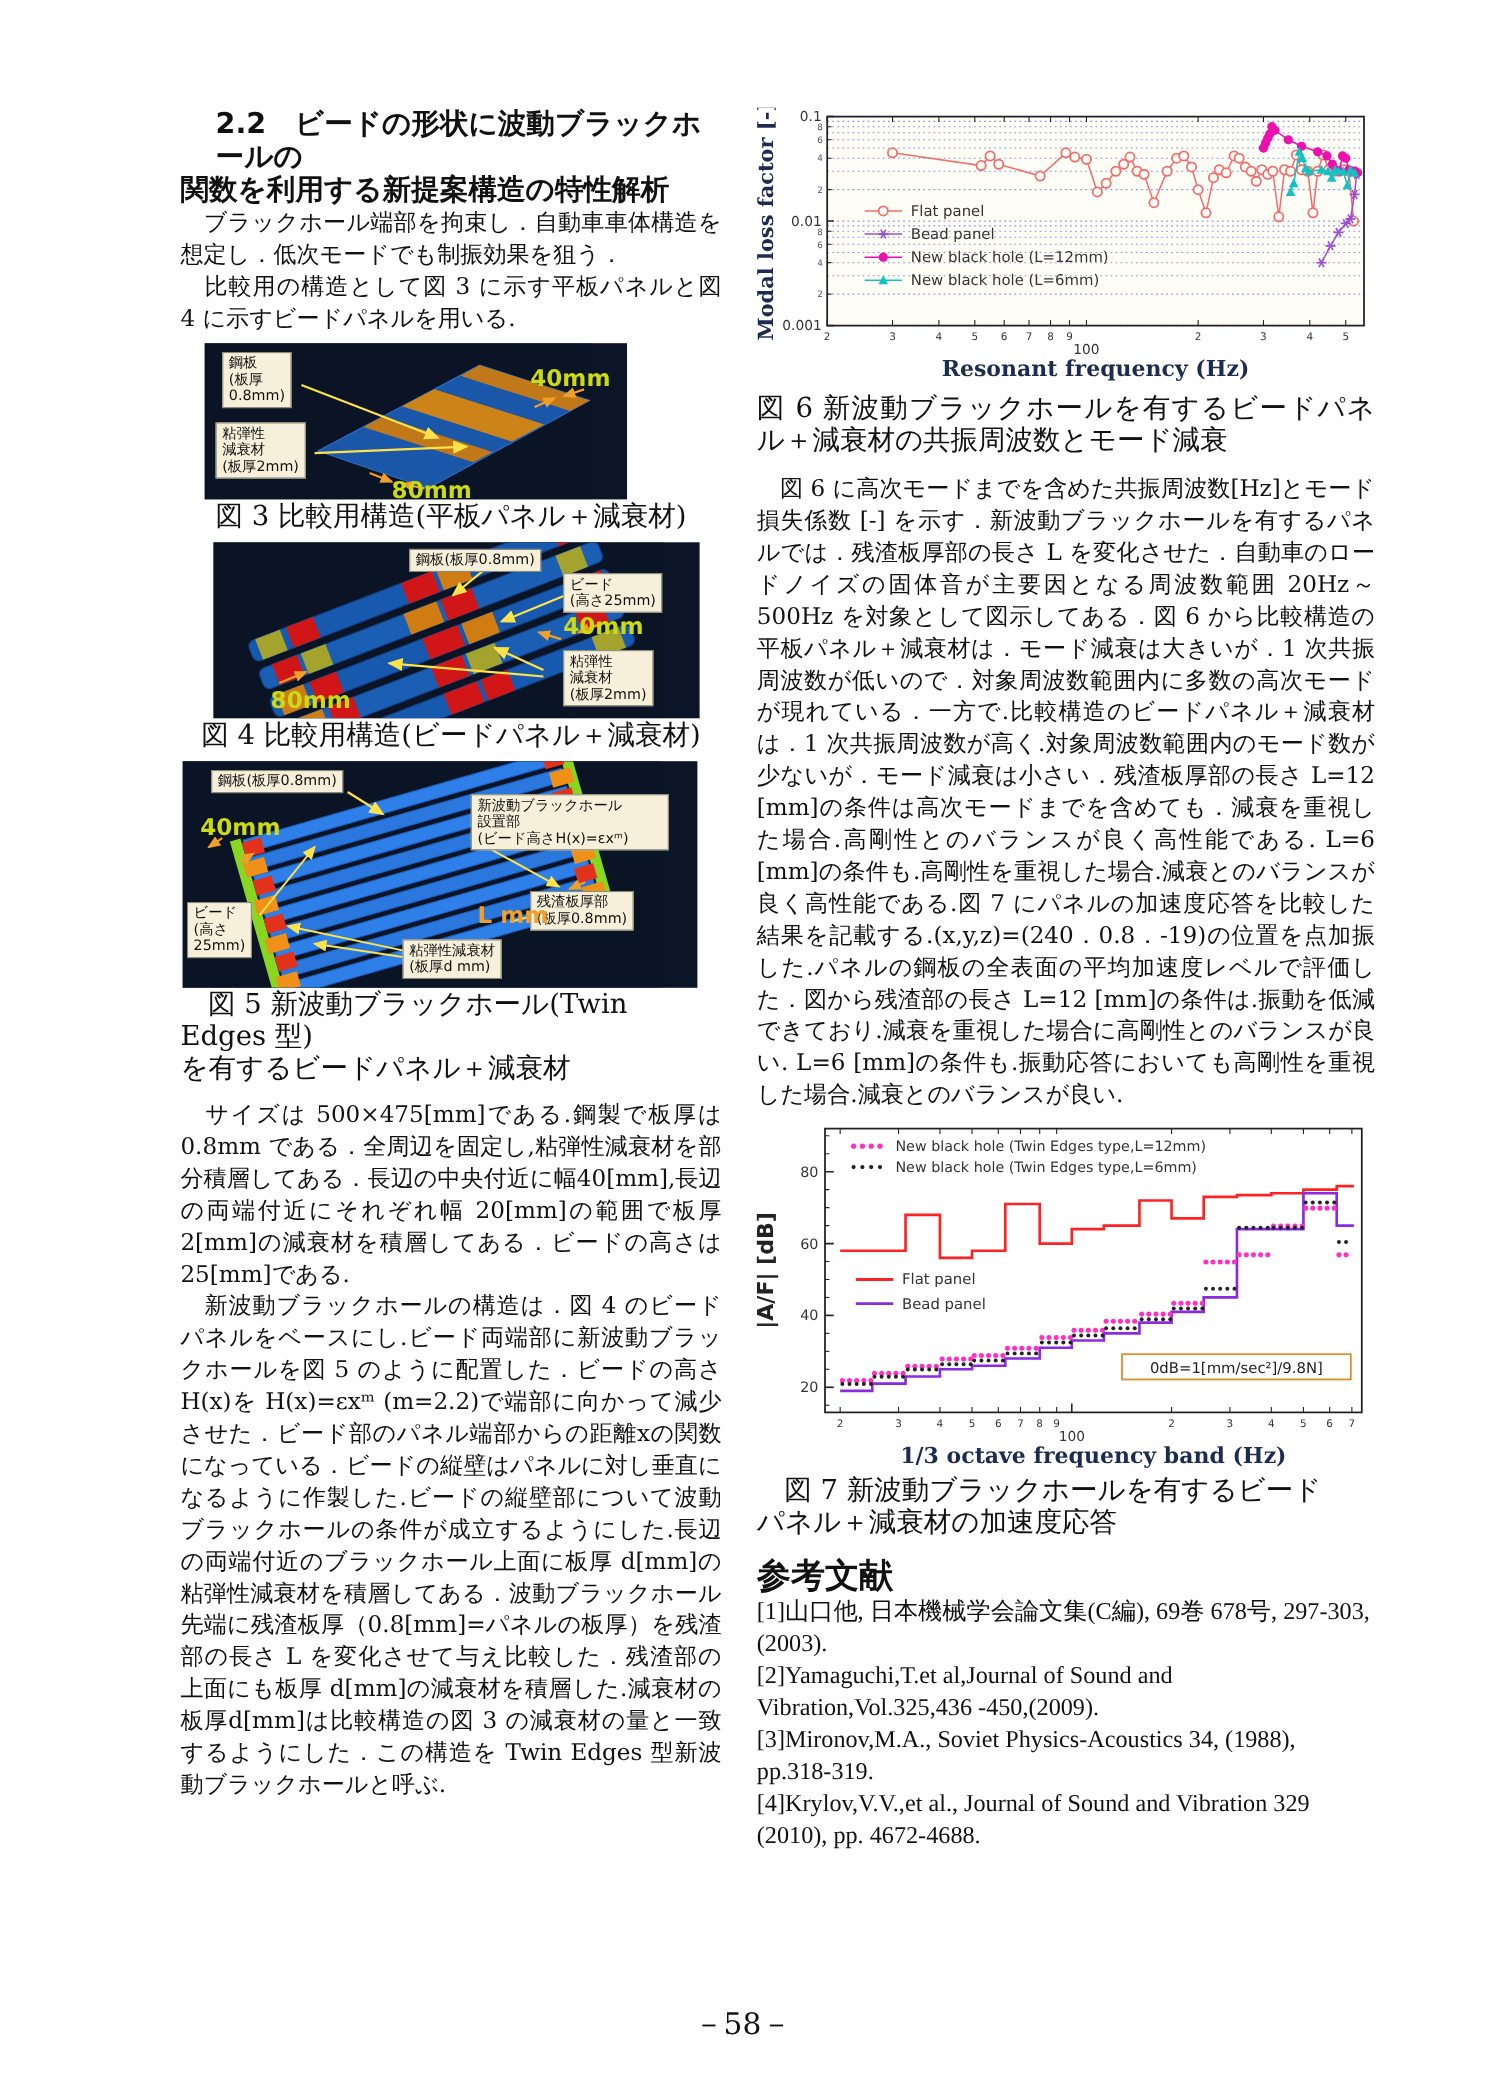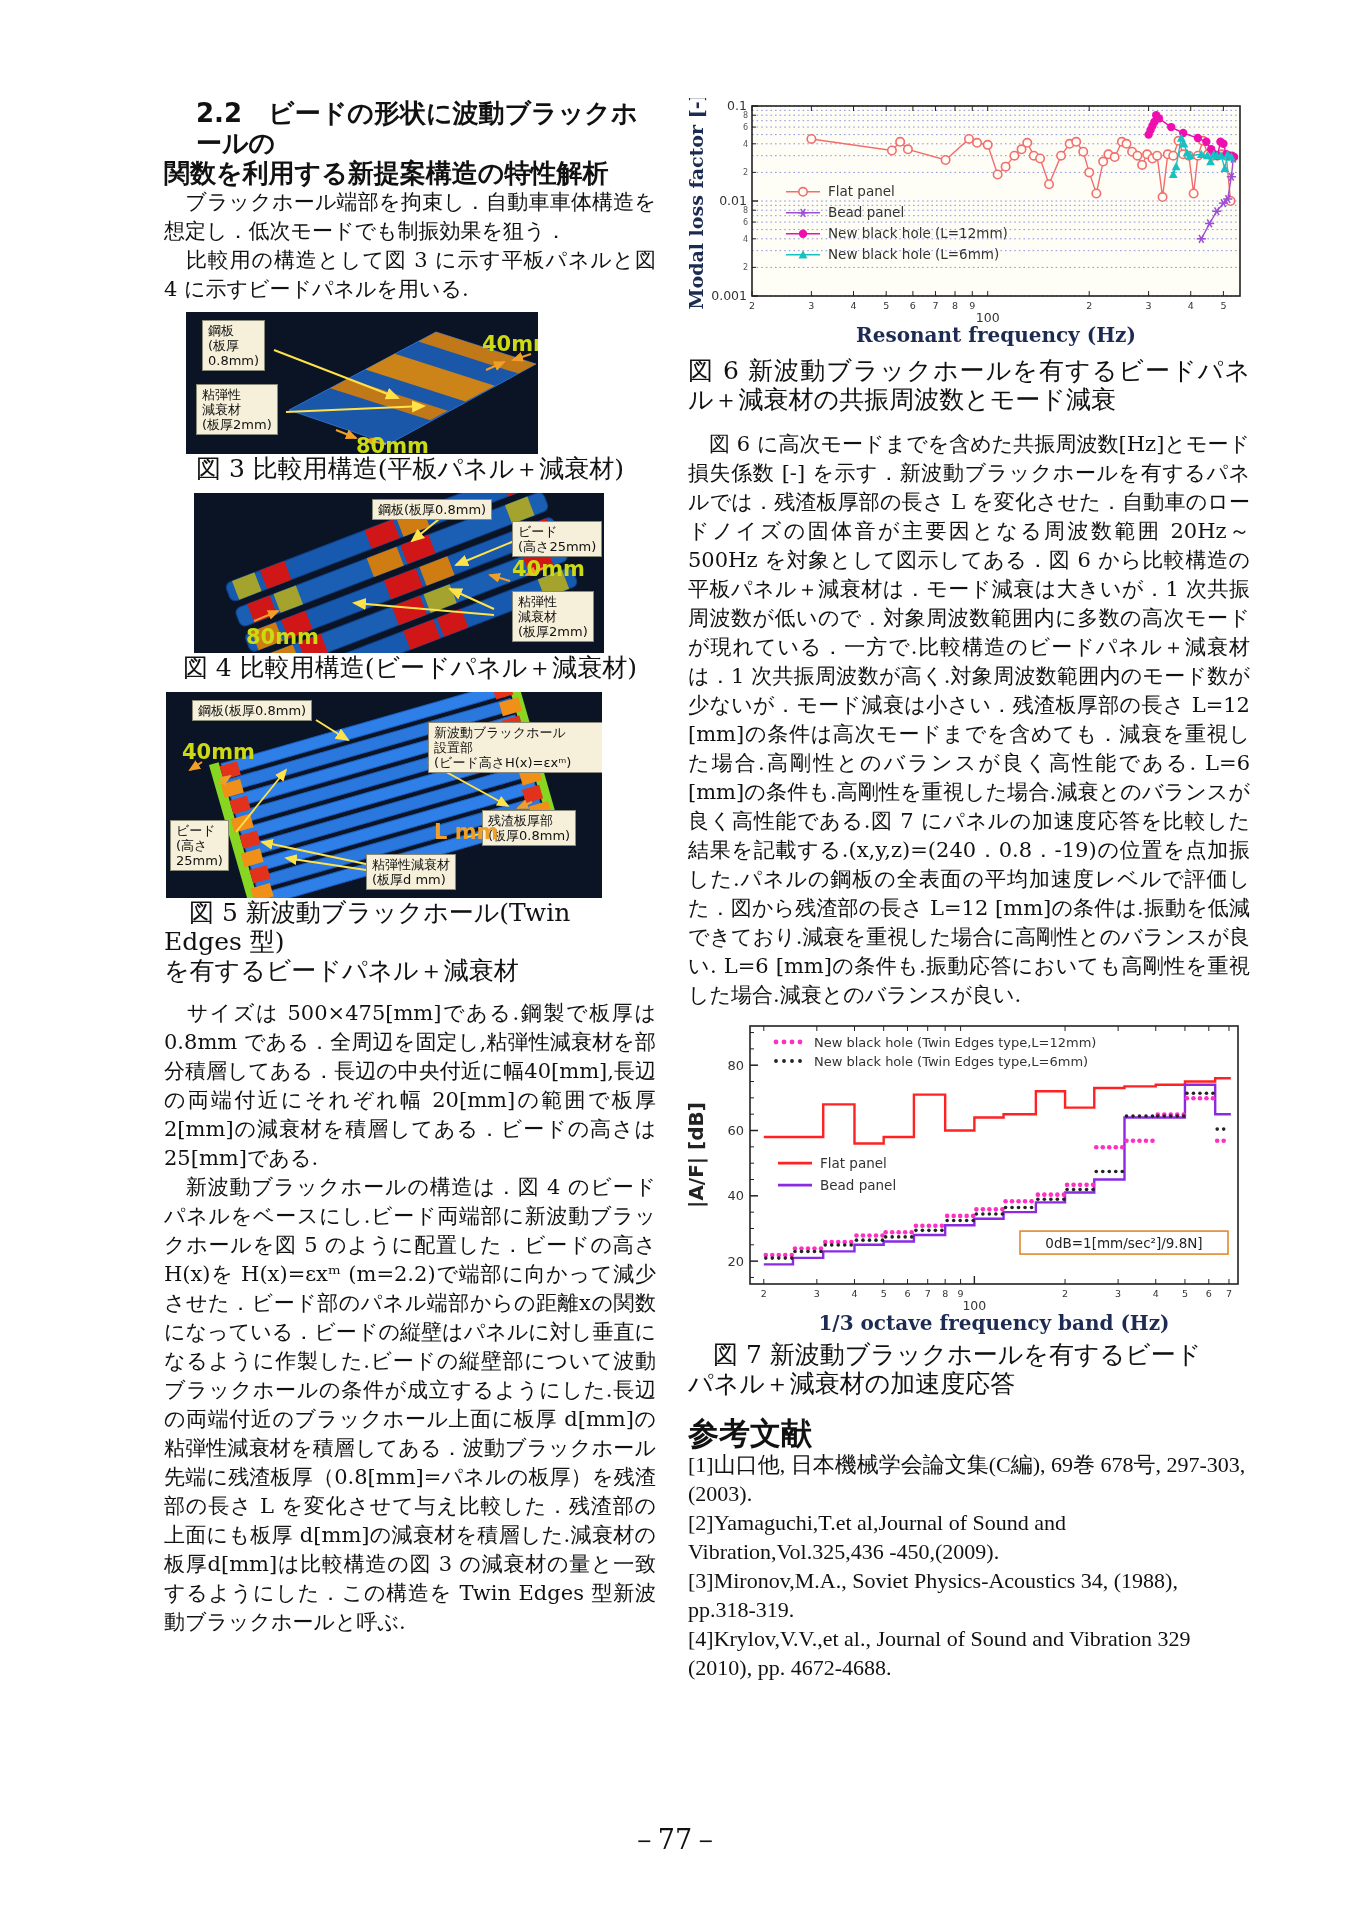--- a/index.html
+++ b/index.html
@@ -12,21 +12,21 @@
   .col-left{left:164px;width:492px;}
   .col-right{left:688px;width:562px;}
   .jp{font-size:21px;line-height:29px;text-align:justify;}
   .heading{
     font-family:"DejaVu Sans","Liberation Sans",sans-serif;
     font-weight:bold;font-size:26px;line-height:30px;text-align:left;
   }
   .heading .indent1{padding-left:32px;display:block;}
   .cap{font-size:25px;line-height:29px;}
   .cap-center{text-align:center;}
-  .figimg{position:relative;background:#0b1527;overflow:hidden;}
+  .figimg{position:relative;background:#0b1527;overflow:hidden;padding-left:32px;}
   .figimg svg{position:absolute;left:0;top:0;}
   .lb{
     position:absolute;background:#f6f0da;border:1px solid #8a8a7a;
     color:#101010;font-family:"DejaVu Sans","Liberation Sans",sans-serif;
     font-size:13px;line-height:15px;padding:2px 5px;white-space:pre-line;z-index:3;
   }
   .dim{
     position:absolute;color:#ccda14;font-family:"DejaVu Sans","Liberation Sans",sans-serif;
     font-weight:bold;font-size:21px;z-index:3;white-space:nowrap;
   }
@@ -705,13 +705,13 @@
 
   <div class="refs-head">参考文献</div>
   <div class="refs">
     <div>[1]山口他, 日本機械学会論文集(C編), 69巻 678号, 297-303, (2003).</div>
     <div>[2]Yamaguchi,T.et al,Journal of Sound and Vibration,Vol.325,436 -450,(2009).</div>
     <div>[3]Mironov,M.A., Soviet Physics-Acoustics 34, (1988), pp.318-319.</div>
     <div>[4]Krylov,V.V.,et al., Journal of Sound and Vibration 329 (2010), pp. 4672-4688.</div>
   </div>
 </div>
 
-<div class="pagenum">－77－</div>
+<div class="pagenum">－58－</div>
 
 </body></html>

